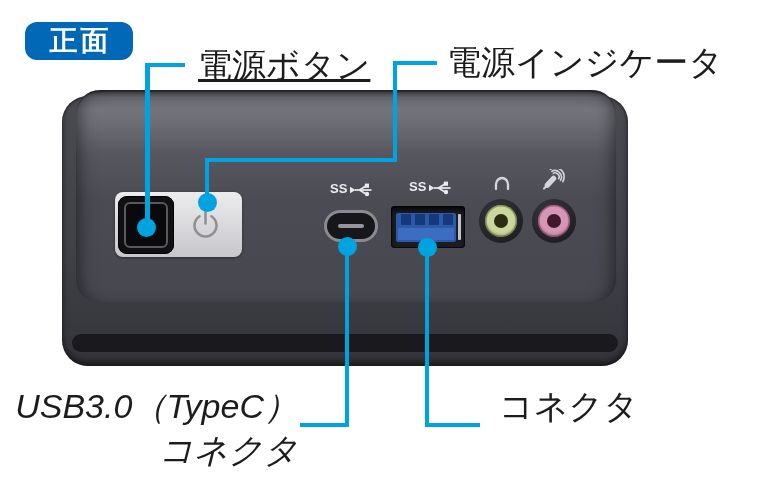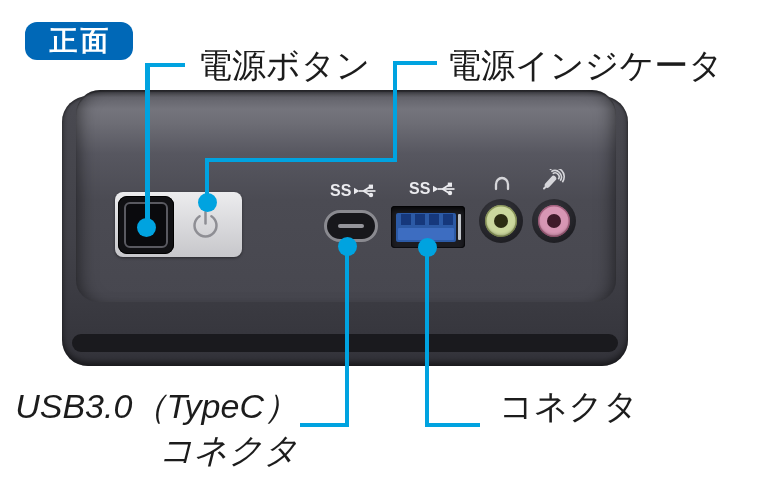--- a/index.html
+++ b/index.html
@@ -45,22 +45,22 @@
   .ring{position:absolute;left:6px;top:6px;width:32px;height:32px;border-radius:50%;
         display:flex;align-items:center;justify-content:center;}
   .hp .ring{background:var(--headphone-ring,#cbd79d);
             box-shadow:inset 0 0 0 1.5px rgba(90,100,40,.55), inset 0 -2px 3px rgba(0,0,0,.3);}
   .mic .ring{background:var(--mic-ring,#d796b4);
              box-shadow:inset 0 0 0 1.5px rgba(120,50,80,.5), inset 0 -2px 3px rgba(0,0,0,.3);}
   .hole{width:14px;height:14px;border-radius:50%;}
   .hp .hole{background:#2c2c12;}
   .mic .hole{background:#3f1a2a;}
 
-  .ss{display:flex;align-items:center;gap:0;color:#ebebef;
-      font-size:16px;font-weight:bold;line-height:12px;}
+  .ss{display:flex;gap:0;color:#ebebef;
+      font-size:13px;font-weight:bold;line-height:12px;}
 
   
   .cl{background:var(--callout,#00a3e0);}
   .dot{width:19px;height:19px;border-radius:50%;background:var(--callout,#00a3e0);}
 
   
   .lbl{font-size:34px;color:var(--label-text,#1c1c1c);line-height:44px;white-space:nowrap;}
 </style>
 </head>
 <body>
@@ -161,22 +161,22 @@
   <div class="abs dot" style="left:197.5px;top:193px;"></div>
 
   <div class="abs cl" style="left:344.8px;top:246px;width:4.5px;height:181px;"></div>
   <div class="abs cl" style="left:300px;top:422.8px;width:47px;height:4.5px;"></div>
   <div class="abs dot" style="left:338px;top:237px;"></div>
 
   <div class="abs cl" style="left:424.8px;top:247px;width:4.5px;height:180px;"></div>
   <div class="abs cl" style="left:426px;top:422.8px;width:54px;height:4.5px;"></div>
   <div class="abs dot" style="left:417.5px;top:237.5px;"></div>
 
-  <div class="abs lbl" style="left:198px;top:43px;">電源ボタン</div>
-  <div class="abs lbl" style="left:447px;top:43px;">電源インジケータ</div>
+  <div class="abs lbl" style="left:198px;top:43px;text-decoration:underline;">電源ボタン</div>
+  <div class="abs lbl" style="left:447px;top:43px;font-family:Liberation Mono, monospace;">電源インジケータ</div>
 
   <div class="abs lbl" style="left:6px;top:384px;width:292px;text-align:right;font-style:italic;">
     <div>USB3.0（TypeC）</div>
     <div>コネクタ</div>
   </div>
 
   <div class="abs lbl" style="left:499px;top:384px;text-align:left;">
     <div>コネクタ</div>
   </div>
 

